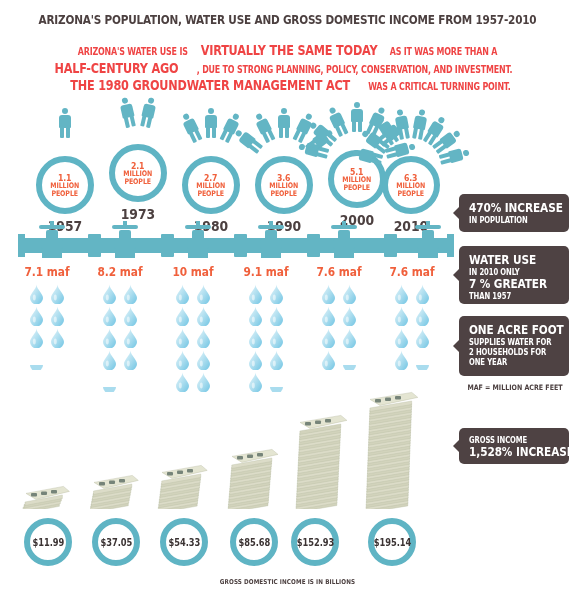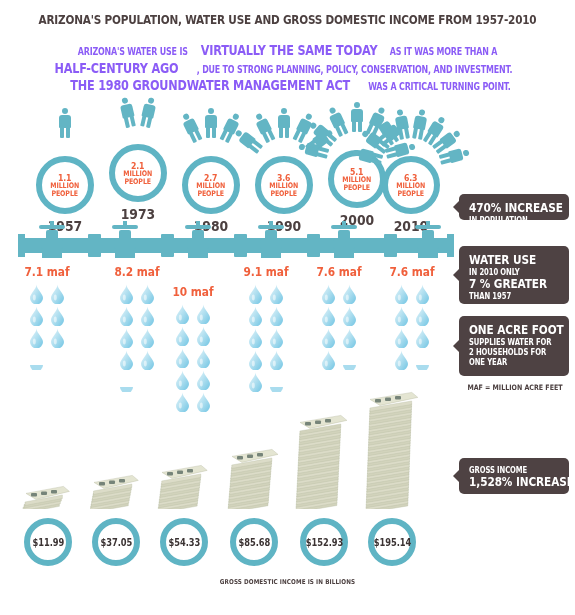--- a/index.html
+++ b/index.html
@@ -15,21 +15,21 @@
 
   
   .title{
     position:absolute;left:0;top:12px;width:575px;text-align:center;
     font-family:"DejaVu Sans Condensed","Liberation Sans",sans-serif;
     font-weight:bold;font-size:12.4px;letter-spacing:-0.2px;
     color:#4c4040;transform:scaleX(0.94);
   }
   .subtitle{
     position:absolute;left:45px;top:42px;width:485px;text-align:center;
-    line-height:15.5px;color:#8b5cf6;
+    line-height:15.5px;color:#ef4444;
   }
   .sb{font-weight:bold;font-size:9.6px;letter-spacing:-0.2px;
       font-family:"DejaVu Sans Condensed","Liberation Sans",sans-serif;
       transform:scaleX(0.92);display:inline-block;vertical-align:baseline;}
   .sbig{font-size:13.6px;}
 
   
   .popgroup{position:absolute;width:74px;height:98px;}
   .people{position:absolute;left:0;top:0;width:74px;height:48px;}
   .person{position:absolute;bottom:0;width:12px;height:30px;
@@ -487,21 +487,21 @@
           <div class="droprow">
             <div class="drop">
               <svg width="15" height="20" viewBox="0 0 15 20">
                 <path d="M1 15 a6.5 6.5 0 0 0 13 0 Z" fill="#a9dcee"></path>
               </svg>
             </div>
             <div class="drop"></div>
           </div>
         </div>
       </div>
-      <div class="mafcol" style="left: 100px; top: 264px;">
+      <div class="mafcol" style="left: 83px; top: 264px;">
         <div class="maf">8.2 maf</div>
         <div class="drops">
           <div class="droprow">
             <div class="drop">
               <svg width="15" height="20" viewBox="0 0 15 20">
                 <defs>
                   <linearGradient id="dg" x1="0" y1="0" x2="1" y2="1">
                     <stop offset="0%" stop-color="#e8f6fb"></stop>
                     <stop offset="55%" stop-color="#a9dcee"></stop>
                     <stop offset="100%" stop-color="#6fc4e3"></stop>
@@ -612,21 +612,21 @@
           <div class="droprow">
             <div class="drop">
               <svg width="15" height="20" viewBox="0 0 15 20">
                 <path d="M1 15 a6.5 6.5 0 0 0 13 0 Z" fill="#a9dcee"></path>
               </svg>
             </div>
             <div class="drop"></div>
           </div>
         </div>
       </div>
-      <div class="mafcol" style="left: 156px; top: 264px; margin-top: 20px;">
+      <div class="mafcol" style="left: 156px; top: 264px;">
         <div class="maf">10 maf</div>
         <div class="drops">
           <div class="droprow">
             <div class="drop">
               <svg width="15" height="20" viewBox="0 0 15 20">
                 <defs>
                   <linearGradient id="dg" x1="0" y1="0" x2="1" y2="1">
                     <stop offset="0%" stop-color="#e8f6fb"></stop>
                     <stop offset="55%" stop-color="#a9dcee"></stop>
                     <stop offset="100%" stop-color="#6fc4e3"></stop>
@@ -1115,37 +1115,37 @@
               <svg width="15" height="20" viewBox="0 0 15 20">
                 <path d="M1 15 a6.5 6.5 0 0 0 13 0 Z" fill="#a9dcee"></path>
               </svg>
             </div>
           </div>
         </div>
       </div>
     </div>
 
   <div id="callout-layer">
-      <div class="callout" style="left: 459px; top: 194px; width: 110px; height: 26px;">
+      <div class="callout" style="left: 459px; top: 194px; width: 110px; height: 38px;">
         <div class="co-line co-big">470% INCREASE</div>
         <div class="co-line co-sm">IN POPULATION</div>
       </div>
       <div class="callout" style="left: 459px; top: 246px; width: 110px; height: 58px;">
         <div class="co-line co-big">WATER USE</div>
         <div class="co-line co-sm">IN  2010 ONLY</div>
         <div class="co-line co-big">7 % GREATER</div>
         <div class="co-line co-sm">THAN 1957</div>
       </div>
       <div class="callout" style="left: 459px; top: 316px; width: 110px; height: 60px;">
         <div class="co-line co-big">ONE ACRE FOOT</div>
         <div class="co-line co-sm">SUPPLIES WATER FOR</div>
         <div class="co-line co-sm">2  HOUSEHOLDS FOR</div>
         <div class="co-line co-sm">ONE YEAR</div>
       </div>
-      <div class="callout" style="left: 459px; top: 428px; width: 110px; height: 36px; margin-top: 30px;">
+      <div class="callout" style="left: 459px; top: 428px; width: 110px; height: 36px;">
         <div class="co-line co-sm">GROSS INCOME</div>
         <div class="co-line co-big">1,528% INCREASE</div>
       </div>
     </div>
 
   <div class="mafnote">MAF = MILLION ACRE FEET</div>
 
   <div id="money-layer">
       <div class="moneycol" style="left: 16px; top: 496.6px; height: 16.4px;">
         <div class="stack"><svg width="80" height="26.4" viewBox="0 0 80 26.4">
@@ -1265,21 +1265,21 @@
             <path d="M9.483870967741936 26.8 L50.4 19.8 L50.4 23.3 L9.483870967741936 30.3 Z" fill="#dcdcc8" stroke="#b8bba2" stroke-width="0.35"></path>
             <path d="M9.612903225806452 24.2 L50.5 17.2 L50.5 20.7 L9.612903225806452 27.7 Z" fill="#d2d3bc" stroke="#b8bba2" stroke-width="0.35"></path>
             <path d="M9.741935483870968 21.6 L50.6 14.6 L50.6 18.1 L9.741935483870968 25.1 Z" fill="#dcdcc8" stroke="#b8bba2" stroke-width="0.35"></path>
             <path d="M9.870967741935484 19.0 L50.8 12.0 L50.8 15.5 L9.870967741935484 22.5 Z" fill="#d2d3bc" stroke="#b8bba2" stroke-width="0.35"></path>
             <path d="M10.0 10.4 L50.9 3.4 L56.9 8.4 L20.0 16.4 Z" fill="#e4e5d2" stroke="#b8bba2" stroke-width="0.4"></path>
             <rect x="15" y="9.9" width="6" height="3.5" rx="1" fill="#5a6b63" opacity="0.8"></rect>
             <rect x="25" y="8.4" width="6" height="3.5" rx="1" fill="#5a6b63" opacity="0.8"></rect>
             <rect x="35" y="6.9" width="6" height="3.5" rx="1" fill="#5a6b63" opacity="0.8"></rect>
           </svg></div>
       </div>
-      <div class="billcircle" style="left: 300px; top: 518px; text-align: right;">
+      <div class="billcircle" style="left: 291px; top: 518px; text-align: right;">
         <span>$152.93</span>
       </div>
       <div class="moneycol" style="left: 360px; top: 403px; height: 110px;">
         <div class="stack"><svg width="80" height="120" viewBox="0 0 80 120">
             <path d="M6 120.4 L47.8 113.4 L47.8 116.9 L6 123.9 Z" fill="#d2d3bc" stroke="#b8bba2" stroke-width="0.35"></path>
             <path d="M6.1 117.8 L47.9 110.8 L47.9 114.3 L6.1 121.3 Z" fill="#dcdcc8" stroke="#b8bba2" stroke-width="0.35"></path>
             <path d="M6.2 115.2 L48.0 108.2 L48.0 111.7 L6.2 118.7 Z" fill="#d2d3bc" stroke="#b8bba2" stroke-width="0.35"></path>
             <path d="M6.3 112.6 L48.1 105.6 L48.1 109.1 L6.3 116.1 Z" fill="#dcdcc8" stroke="#b8bba2" stroke-width="0.35"></path>
             <path d="M6.4 110.0 L48.2 103.0 L48.2 106.5 L6.4 113.5 Z" fill="#d2d3bc" stroke="#b8bba2" stroke-width="0.35"></path>
             <path d="M6.5 107.4 L48.3 100.4 L48.3 103.9 L6.5 110.9 Z" fill="#dcdcc8" stroke="#b8bba2" stroke-width="0.35"></path>

